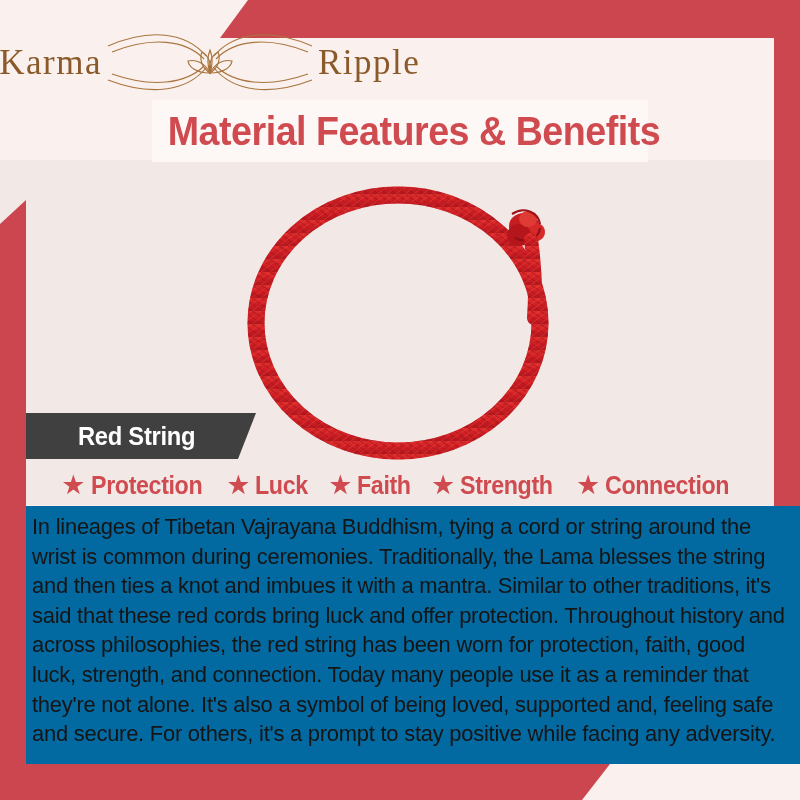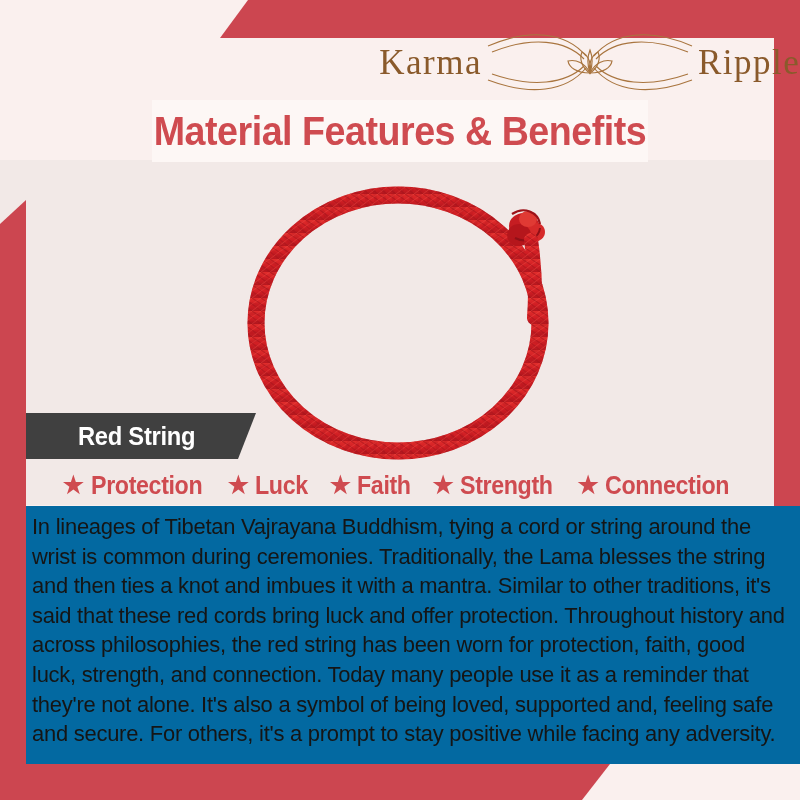--- a/index.html
+++ b/index.html
@@ -33,34 +33,34 @@
   .frame-left {
     position:absolute; left:0; top:200px; width:26px; height:566px;
     background:#cc4650;
     clip-path:polygon(0 24px, 100% 0, 100% 100%, 0 100%);
     z-index:3;
   }
 
   
   .logo-wrap {
     position:absolute; top:22px; left:0; width:800px; height:80px;
-    display:flex; align-items:center; justify-content:flex-end;
+    display:flex; align-items:center; justify-content:flex-start;
     z-index:5;
   }
   .logo-svg { display:block; }
   .logo-text {
     font-family:"Liberation Serif", serif;
     font-size:35px; fill:#8a5a2b; letter-spacing:1.5px;
   }
 
   
   .title-band {
     position:absolute; top:100px; left:152px; width:496px; height:62px;
     background:#fdf7f5;
-    display:flex; align-items:center; justify-content:center;
+    display:flex; align-items:center; justify-content:flex-start;
     z-index:6;
   }
   .title-band h1 {
     font-family:"Liberation Sans Narrow","Liberation Sans", sans-serif;
     font-size:40px; font-weight:bold; color:#cf4b50;
     letter-spacing:-0.5px; white-space:nowrap;
     transform:scaleX(0.94); transform-origin:center;
   }
 
   

